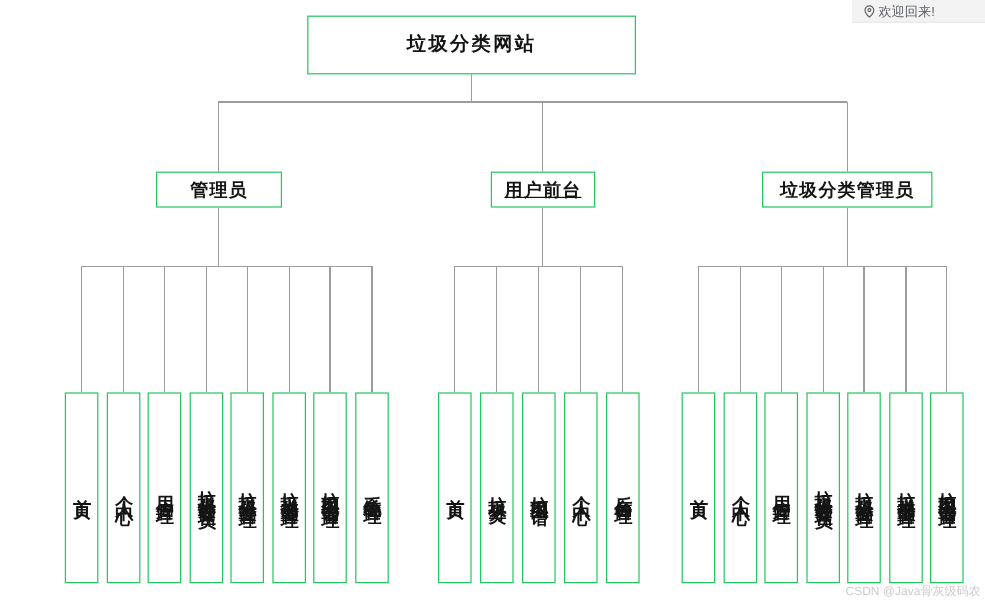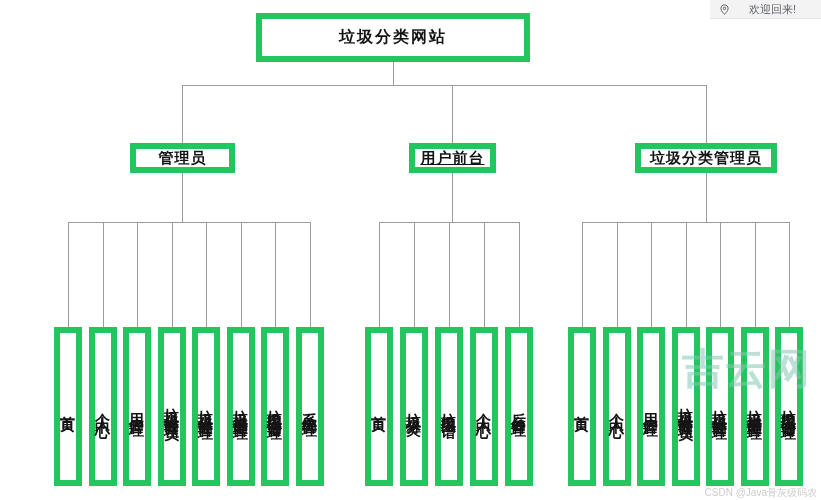--- a/index.html
+++ b/index.html
@@ -17,21 +17,21 @@
   }
   #connectors {
     position: absolute;
     left: 0; top: 0;
     z-index: 0;
   }
   .node {
     position: absolute;
     box-sizing: border-box;
     background: #ffffff;
-    border: 6px solid #22c55e;
+    border: 1px solid #22c55e;
     display: flex;
     align-items: center;
     justify-content: center;
     color: #141414;
     z-index: 10;
   }
   .root-box {
     left: 256px; top: 13px;
     width: 274px; height: 49px;
     font-size: 16px;
@@ -60,21 +60,21 @@
   }
   .header-frag {
     position: absolute;
     left: 710px; top: 0;
     width: 111px; height: 19px;
     box-sizing: border-box;
     background: #f3f3f3;
     border-bottom: 1px solid #e7e7e7;
     display: flex;
     align-items: center;
-    gap: 19px;
+    gap: 2px;
     padding-left: 9px;
     font-size: 11px;
     color: #5f6368;
     z-index: 20;
   }
   .header-frag svg { flex: 0 0 auto; }
   .wm-center {
     position: absolute;
     left: 682px; top: 348px;
     font-size: 42px;
@@ -221,16 +221,15 @@
   <div class="node leaf" style="left:706px">
       <span class="vtext">垃圾分类管理</span>
     </div>
   <div class="node leaf" style="left:741px">
       <span class="vtext">垃圾类型管理</span>
     </div>
   <div class="node leaf" style="left:775px">
       <span class="vtext">垃圾图谱管理</span>
     </div>
 
-  <div class="wm-center">吉云网</div>
   <div class="wm-bottom">CSDN @Java骨灰级码农</div>
 
 </div>
 
 </body></html>

